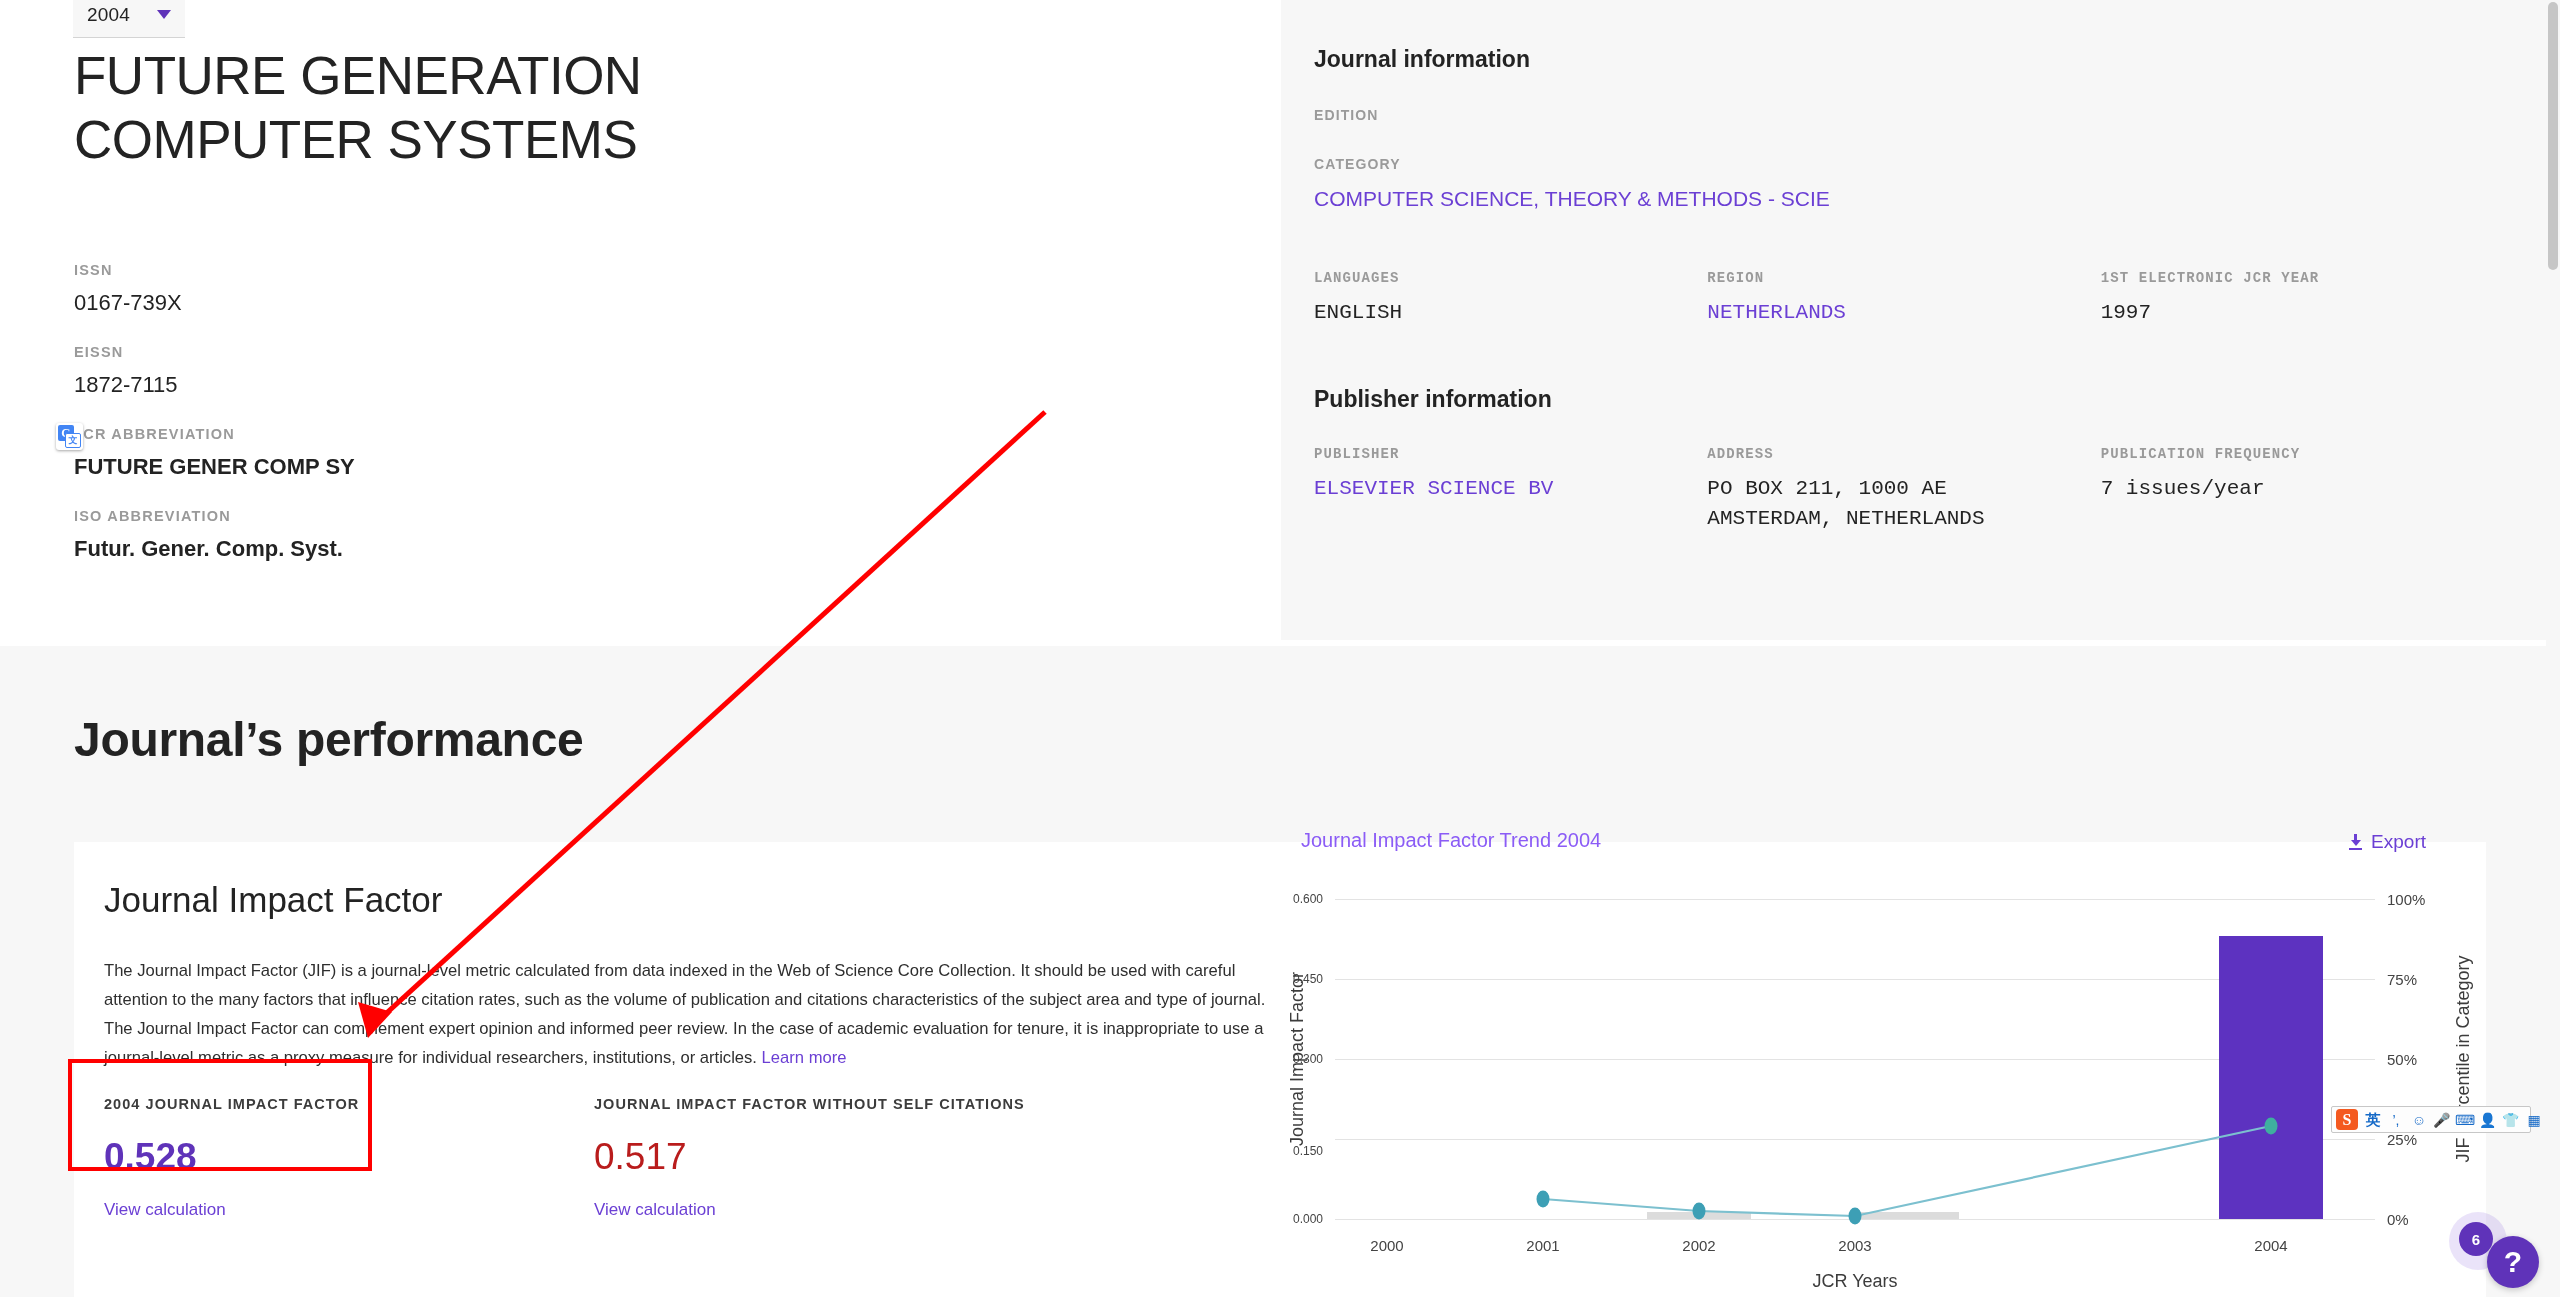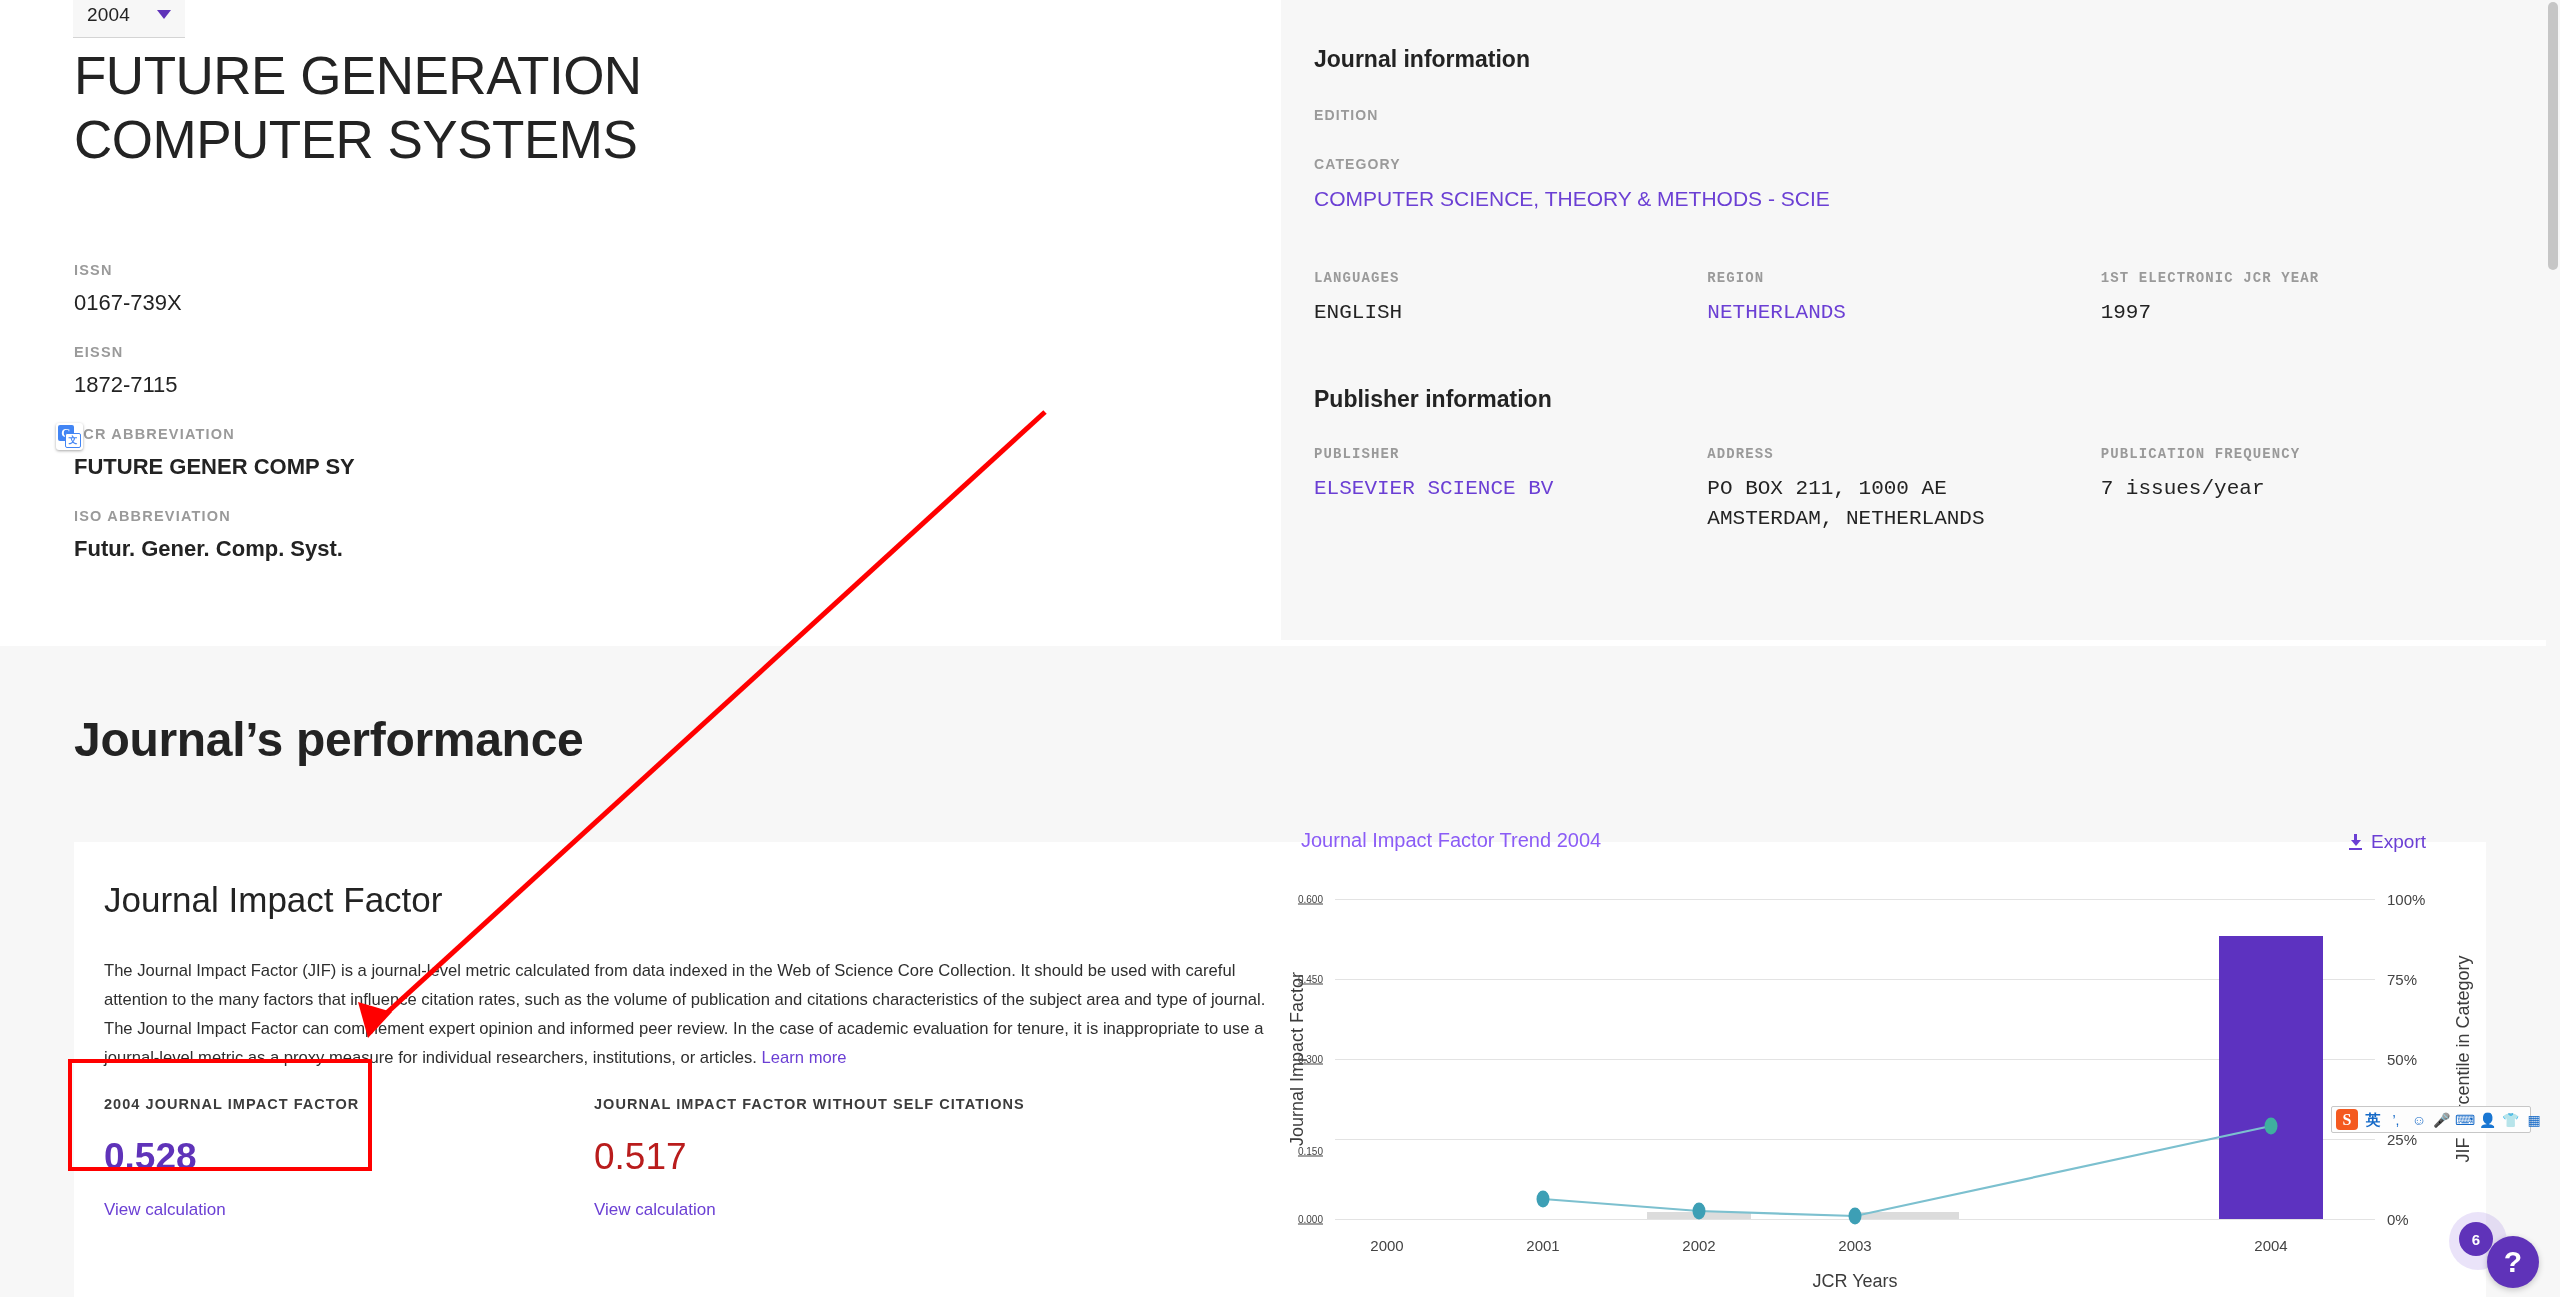--- a/index.html
+++ b/index.html
@@ -177,22 +177,22 @@
   .dl-base{position:absolute;left:0;bottom:0;width:13px;height:2px;background:#6b3fd4;}
 
   .plot{
     position:absolute;left:55px;top:70px;
     width:1040px;height:320px;
   }
   .gridline{
     position:absolute;left:0;width:1040px;height:1px;background:#e3e3e3;
   }
   .ytick-l{
-    position:absolute;right:1052px;font-size:10px;color:#444;
-    transform:translateY(-50%);white-space:nowrap;text-decoration:underline;
+    position:absolute;right:1052px;font-size:12px;color:#444;
+    transform:translateY(-50%);white-space:nowrap;
   }
   .ytick-r{
     position:absolute;left:1052px;font-size:15px;color:#444;
     transform:translateY(-50%);white-space:nowrap;
   }
   .xtick{
     position:absolute;top:338px;font-size:15px;color:#444;
     transform:translateX(-50%);
   }
   .ylab-left{

